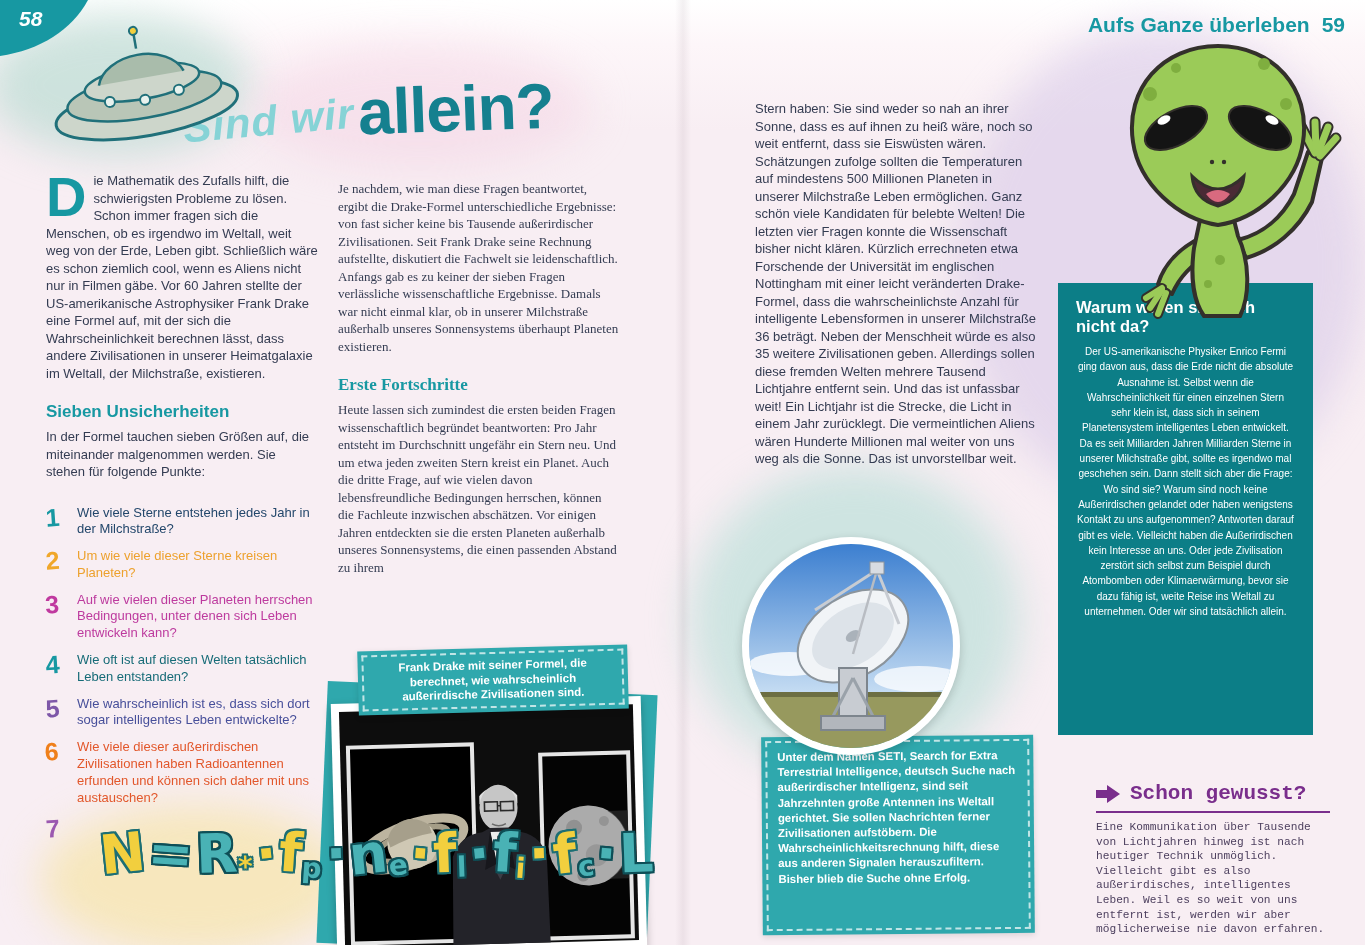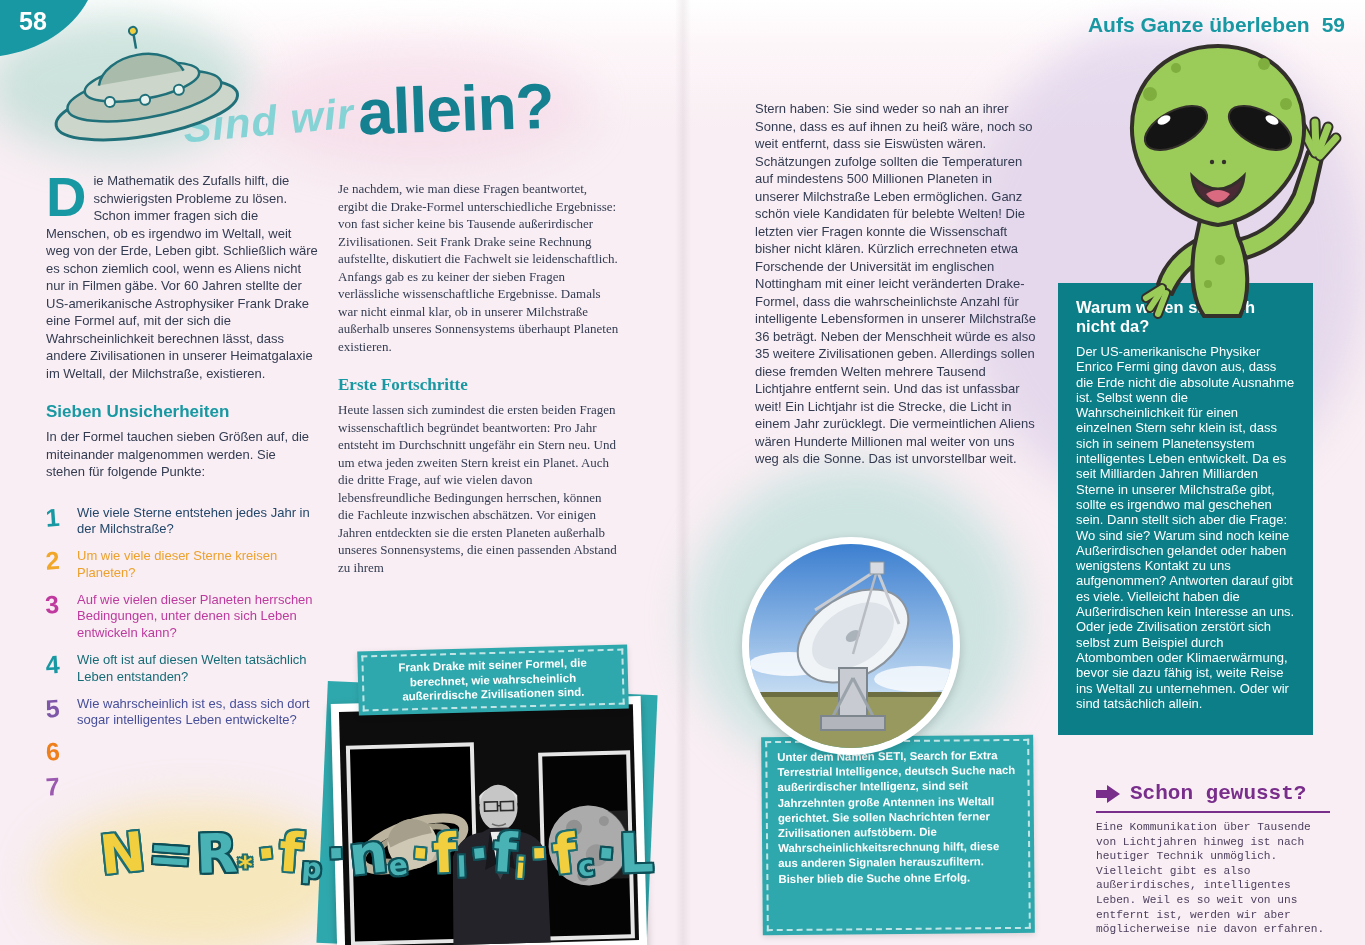--- a/index.html
+++ b/index.html
@@ -17,21 +17,21 @@
   .sp-ttl  { left:250px; top:45px;  width:340px; height:125px; background:rgba(242,205,224,.42); }
   .sp-lav  { left:955px; top:25px;  width:410px; height:480px; background:rgba(214,199,231,.55); }
   .sp-tel  { left:690px; top:465px; width:330px; height:310px; background:rgba(178,221,214,.6); }
   .sp-yel  { left:40px;  top:805px; width:310px; height:150px; background:rgba(246,227,160,.65); }
 
   .spine { left:675px; top:0; width:16px; height:945px;
     background:linear-gradient(90deg,rgba(80,50,70,0) 0%,rgba(80,50,70,.07) 50%,rgba(80,50,70,0) 100%); }
 
   
   .corner-tl { left:0; top:0; }
-  .pagenum-left { left:19px; top:7px; color:#fff; font-size:25px; font-weight:bold; }
+  .pagenum-left { left:19px; top:7px; color:#fff; font-size:21px; font-weight:bold;font-style:italic; }
   .header-right { right:20px; top:13px; color:#1798a2; font-size:21px; font-weight:bold; display:flex; gap:12px; }
 
   
   .title-light { left:183px; top:97px; font-size:42px; font-weight:bold; font-style:italic;
     color:#86d3d6; transform:rotate(-5deg); letter-spacing:1px; }
   .title-bold { left:358px; top:72px; font-size:64px; font-weight:bold; color:#15808f;
     transform:rotate(-2deg); letter-spacing:-1px; }
 
   
   .bodytext { font-size:13px; line-height:17.5px; color:#343c52; }
@@ -60,21 +60,21 @@
     box-shadow:0 2px 6px rgba(0,0,0,.12); }
   .cap-drake { left:358px; top:648px; width:270px; padding:10px 14px; font-size:11.5px;
     line-height:14.5px; text-align:center; transform:rotate(-1.5deg); z-index:9; }
   .cap-seti { left:762px; top:736px; width:272px; height:198px; padding:13px 16px;
     font-size:11.4px; line-height:15.2px; transform:rotate(-.5deg); z-index:4; overflow:hidden; }
 
   
   .fermi { left:1058px; top:283px; width:255px; height:452px; background:#0c7e87; color:#fff;
     padding:15px 18px; z-index:3; overflow:hidden; }
   .fermi h3 { font-size:16.5px; line-height:19px; margin-bottom:8px; }
-  .fermi p { font-size:13px; line-height:15.3px; }
+  .fermi p { font-size:10px; line-height:15.3px;text-align:center; }
 
   
   .sg { left:1096px; top:782px; width:234px; z-index:3;font-family:Liberation Mono, monospace; }
   .sg-head { display:flex; align-items:center; gap:8px; }
   .sg-title { font-size:21px; font-weight:bold; color:#7a2e8c; }
   .sg-rule { width:100%; height:2px; background:#7a2e8c; margin:6px 0 7px 0; }
   .sg-text { font-size:11.2px; line-height:14.6px; color:#4c3f5e; }
 
   
   .photo-back { left:322px; top:688px; width:330px; height:262px; background:#2fa8ad;
@@ -163,20 +163,21 @@
     <div class="q-row i4">
       <span class="q-num">4</span>
       <div class="q-text">Wie oft ist auf diesen Welten tatsächlich Leben entstanden?</div>
     </div>
     <div class="q-row i5">
       <span class="q-num">5</span>
       <div class="q-text">Wie wahrscheinlich ist es, dass sich dort sogar intelligentes Leben entwickelte?</div>
     </div>
     <div class="q-row i6">
       <span class="q-num">6</span>
+      <div class="q-text">Wie viele dieser außerirdischen Zivilisationen haben Radioantennen erfunden und können sich daher mit uns austauschen?</div>
     </div>
     <div class="q-row i7">
       <span class="q-num">7</span>
     </div>
   </div>
 
   <div class="col col2">
     <p class="bodytext">Je nachdem, wie man diese Fragen beantwortet, ergibt die Drake-Formel unterschiedliche Ergebnisse: von fast sicher keine bis Tausende außerirdischer Zivilisationen. Seit Frank Drake seine Rechnung aufstellte, diskutiert die Fachwelt sie leidenschaftlich. Anfangs gab es zu keiner der sieben Fragen verlässliche wissenschaftliche Ergebnisse. Damals war nicht einmal klar, ob in unserer Milchstraße außerhalb unseres Sonnensystems überhaupt Planeten existieren.</p>
     <h2 class="subhead">Erste Fortschritte</h2>
     <p class="bodytext">Heute lassen sich zumindest die ersten beiden Fragen wissenschaftlich begründet beantworten: Pro Jahr entsteht im Durchschnitt ungefähr ein Stern neu. Und um etwa jeden zweiten Stern kreist ein Planet. Auch die dritte Frage, auf wie vielen davon lebensfreundliche Bedingungen herrschen, können die Fachleute inzwischen abschätzen. Vor einigen Jahren entdeckten sie die ersten Planeten außerhalb unseres Sonnensystems, die einen passenden Abstand zu ihrem</p>

